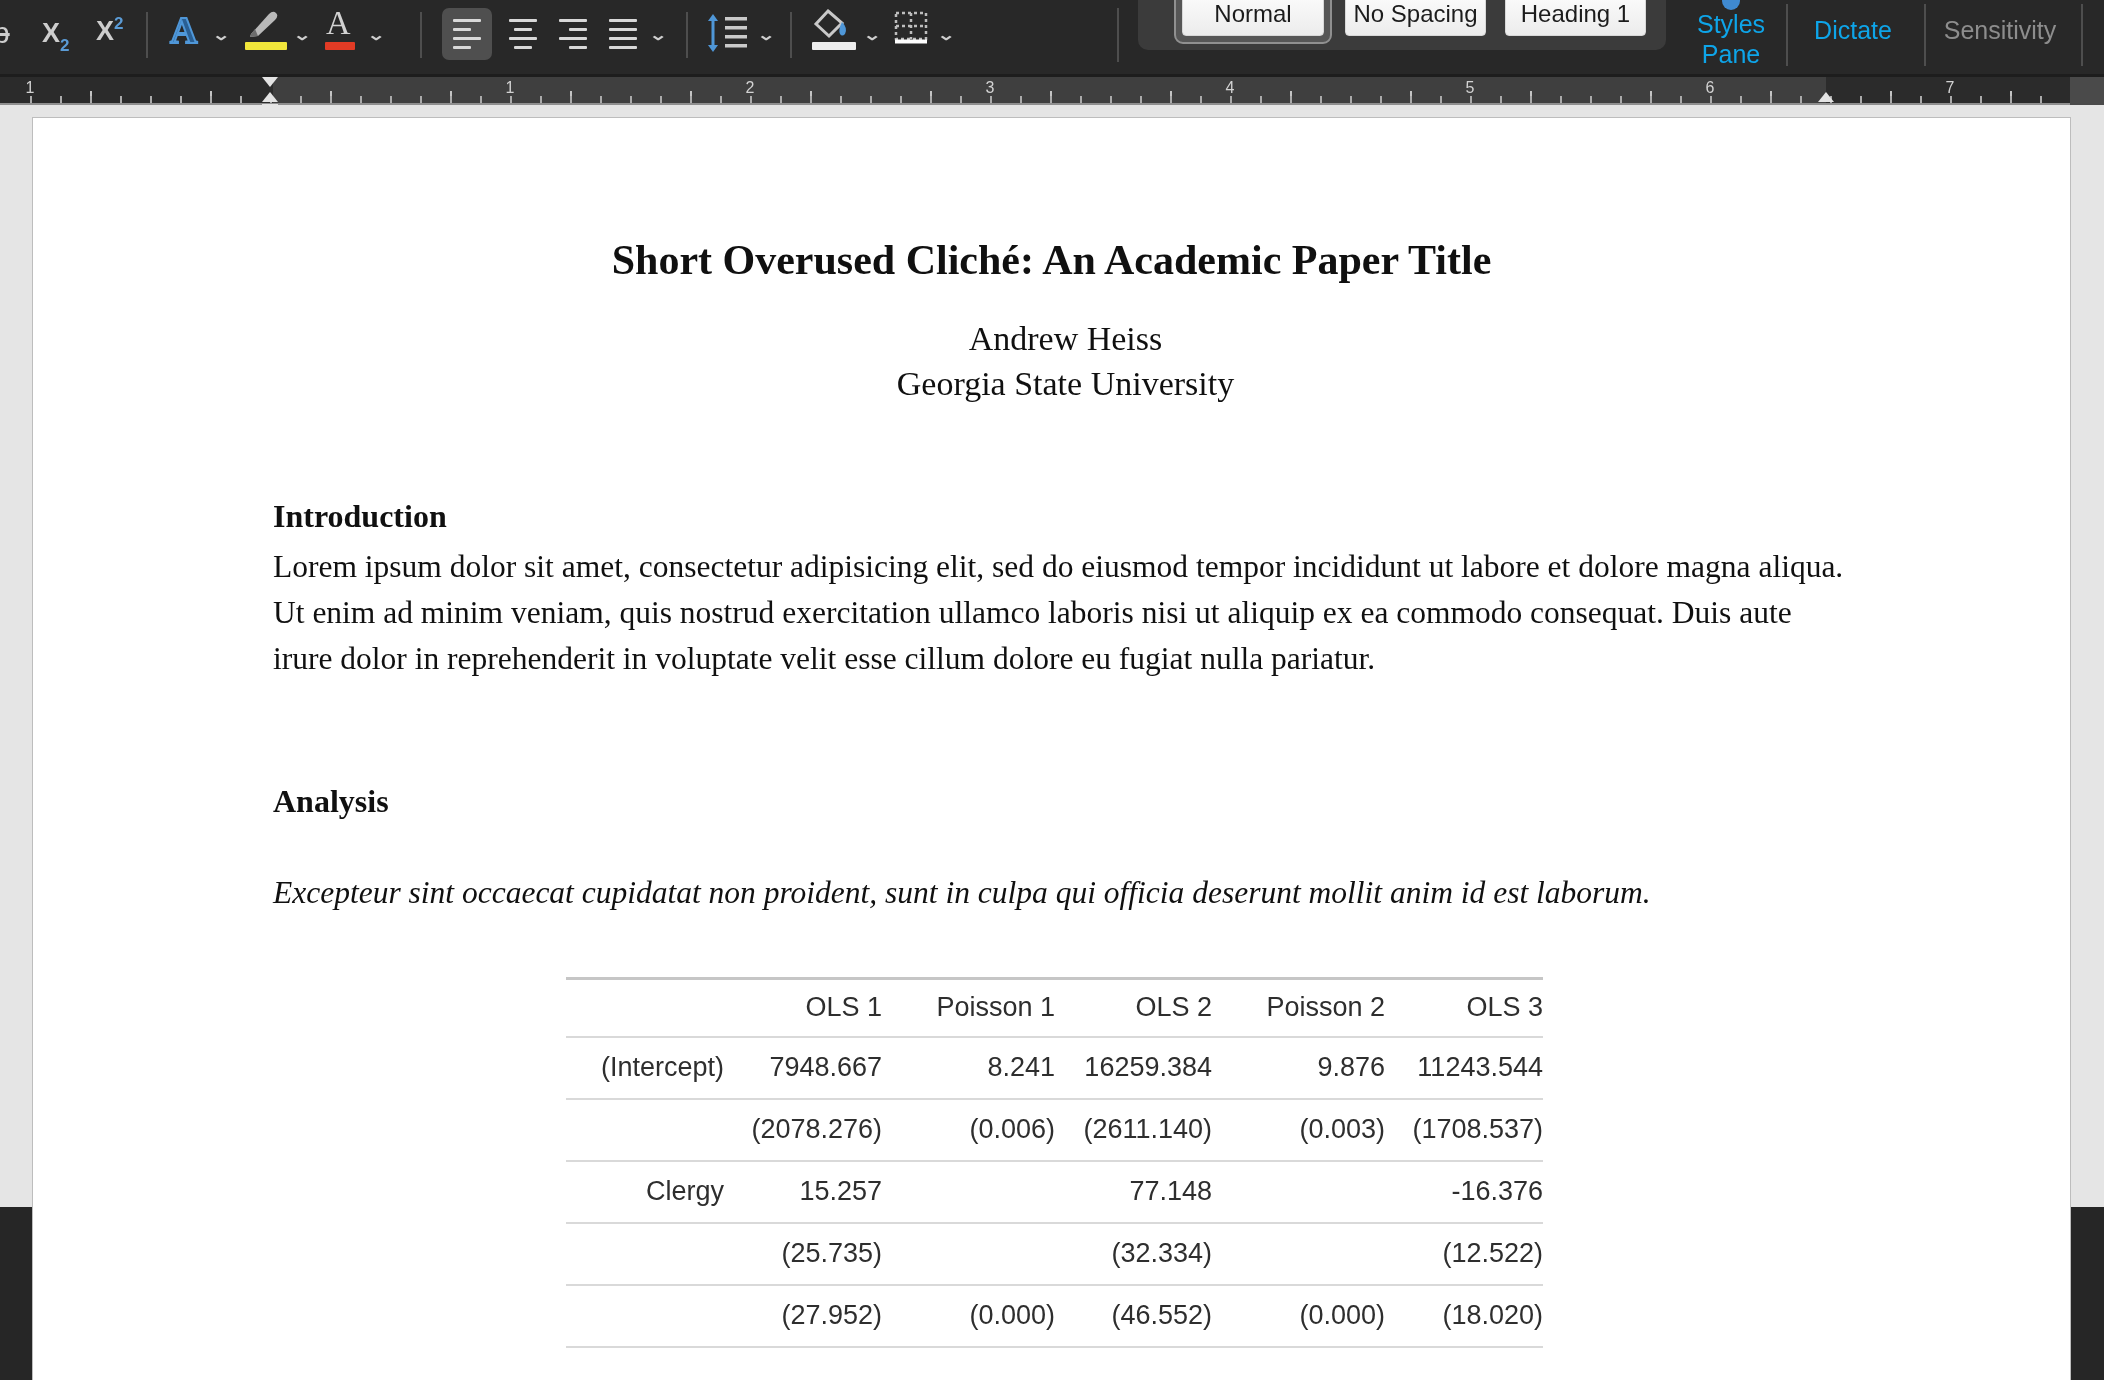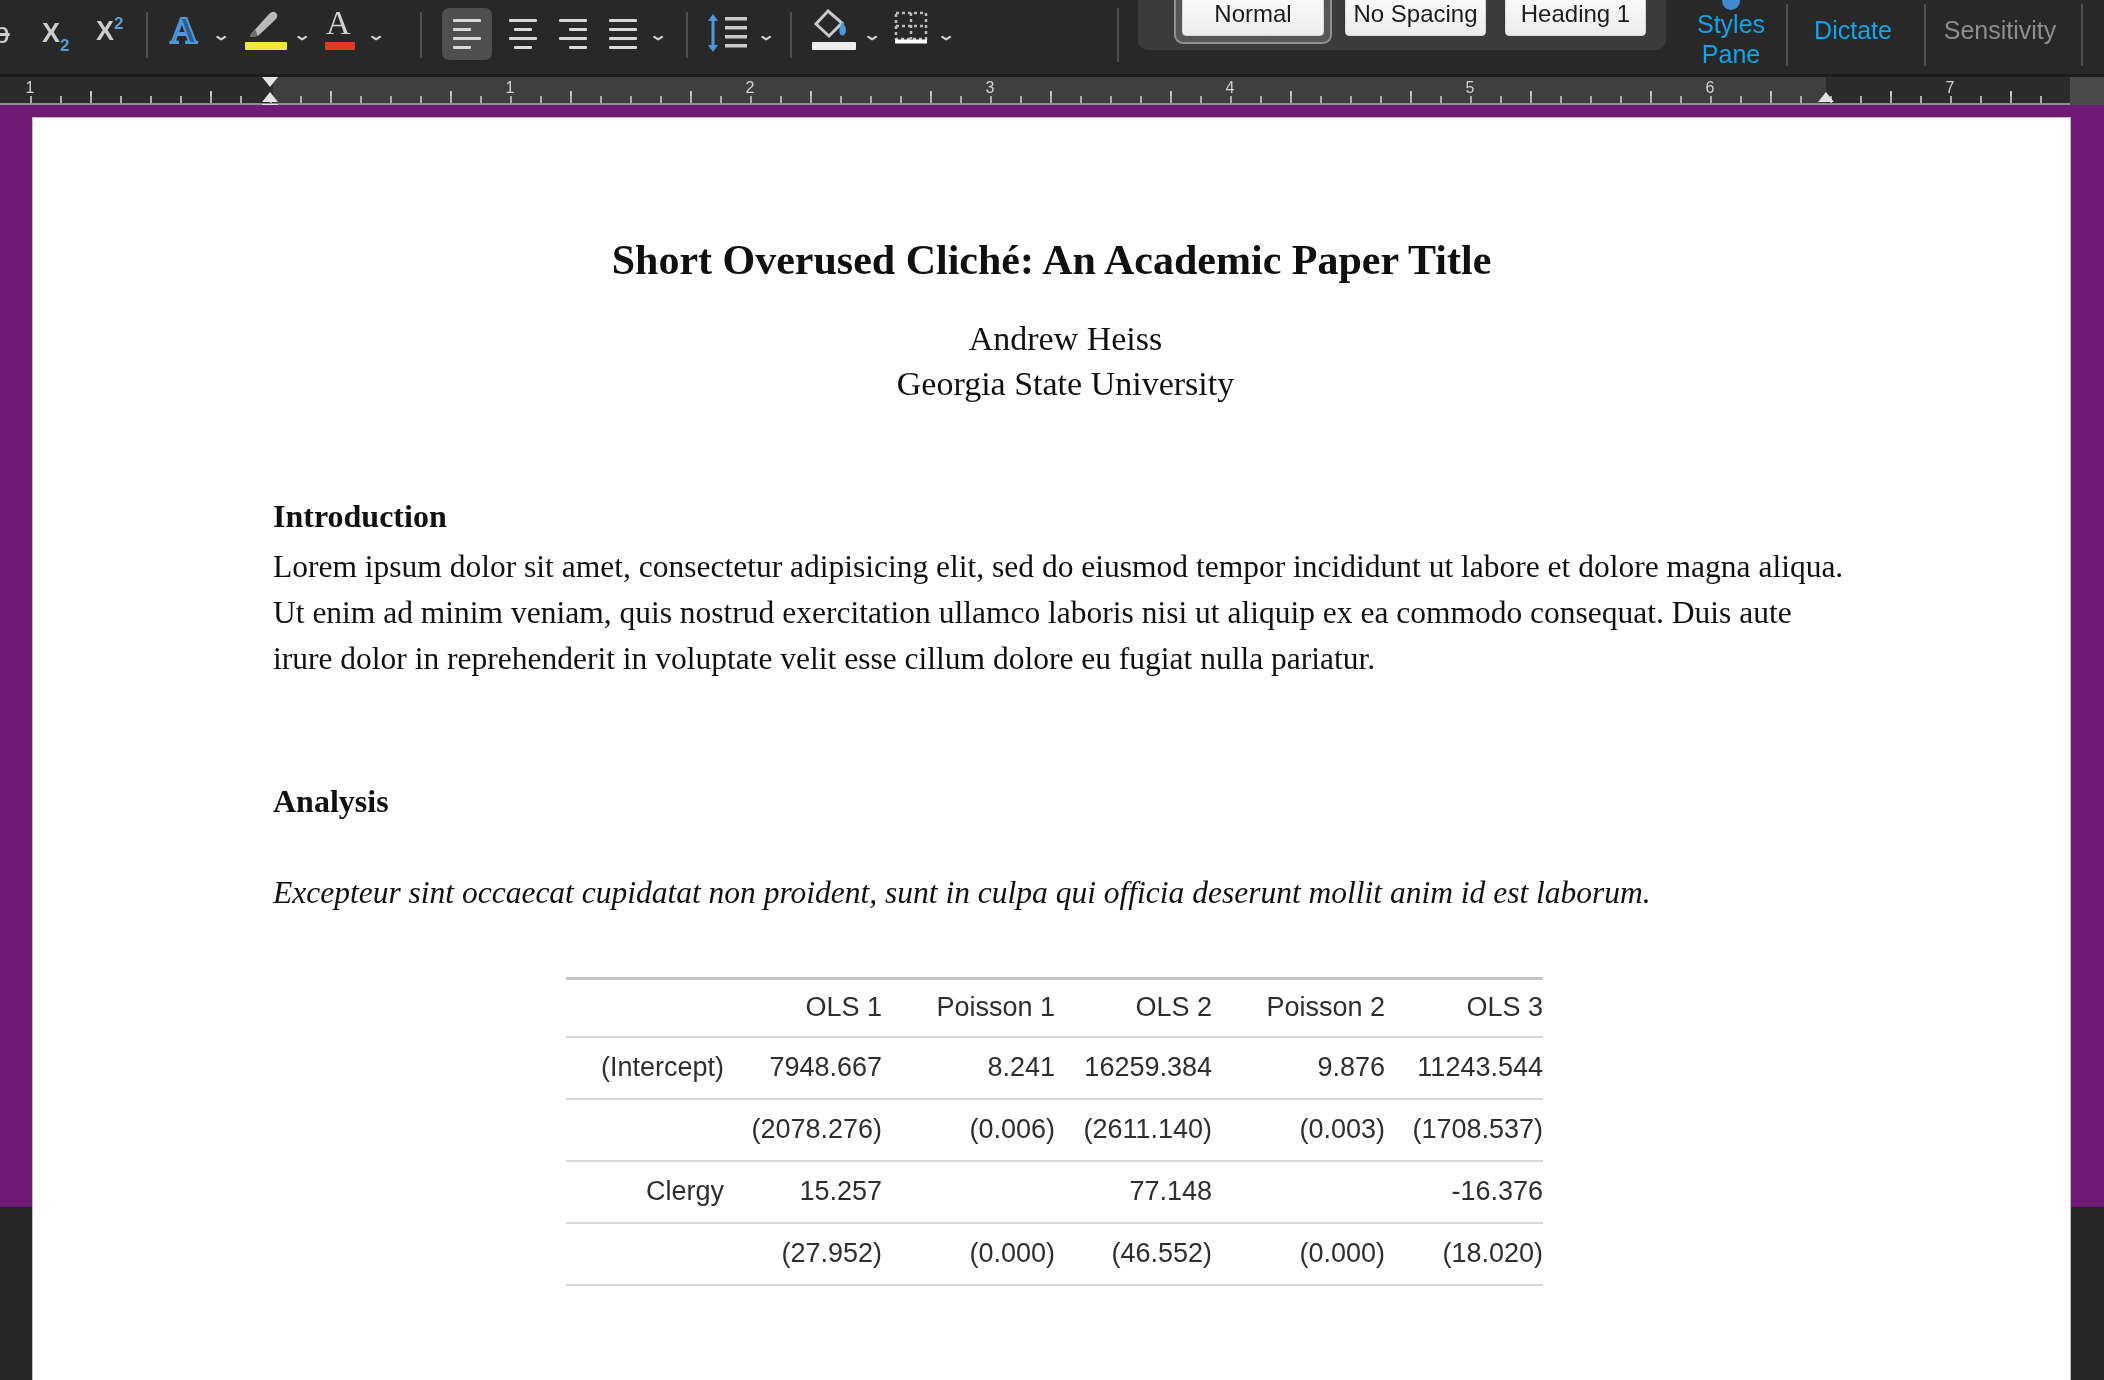--- a/index.html
+++ b/index.html
@@ -45,21 +45,21 @@
     background-repeat:no-repeat, no-repeat; }
   .ruler-num { position:absolute; top:2px; transform:translateX(-50%); color:#d2d2d2;
                font-size:16px; }
   .tri-down { position:absolute; width:0; height:0; border-left:8px solid transparent;
               border-right:8px solid transparent; border-top:10px solid #e3e3e3; }
   .tri-up   { position:absolute; width:0; height:0; border-left:8px solid transparent;
               border-right:8px solid transparent; border-bottom:10px solid #e3e3e3; }
   .indent-sq { position:absolute; width:16px; height:9px; background:#e3e3e3; }
 
   
-  .page-bg { position:absolute; left:0; top:105px; width:2104px; height:1102px; background:#701a75; }
+  .page-bg { position:absolute; left:0; top:105px; width:2104px; height:1102px; background:#e5e5e5; }
   .page { position:absolute; left:33px; top:13px; width:2037px; height:1262px; background:#ffffff;
           box-shadow:0 0 0 1px #bdbdbd; overflow:hidden; }
   .doc { position:absolute; left:0; top:0; width:100%; height:100%;
          font-family:"Liberation Serif", serif; color:#101010; }
   .doc-title { position:absolute; left:0; top:118px; width:100%; text-align:center;
                font-size:42px; font-weight:bold; }
   .doc-byline { position:absolute; left:0; top:198px; width:100%; text-align:center;
                 font-size:34px; line-height:45px;padding-left:28px; }
   .sec-head { position:absolute; left:240px; font-size:32px; font-weight:bold; }
   .sec-body { position:absolute; left:240px; width:1572px; font-size:31.5px; line-height:46px; }
@@ -273,20 +273,28 @@
             <tr>
               <td>Clergy</td>
               <td>15.257</td>
               <td></td>
               <td>77.148</td>
               <td></td>
               <td>-16.376</td>
             </tr>
             <tr>
               <td></td>
+              <td>(25.735)</td>
+              <td></td>
+              <td>(32.334)</td>
+              <td></td>
+              <td>(12.522)</td>
+            </tr>
+            <tr>
+              <td></td>
               <td>(27.952)</td>
               <td>(0.000)</td>
               <td>(46.552)</td>
               <td>(0.000)</td>
               <td>(18.020)</td>
             </tr>
           </tbody>
         </table>
 
     </div>

